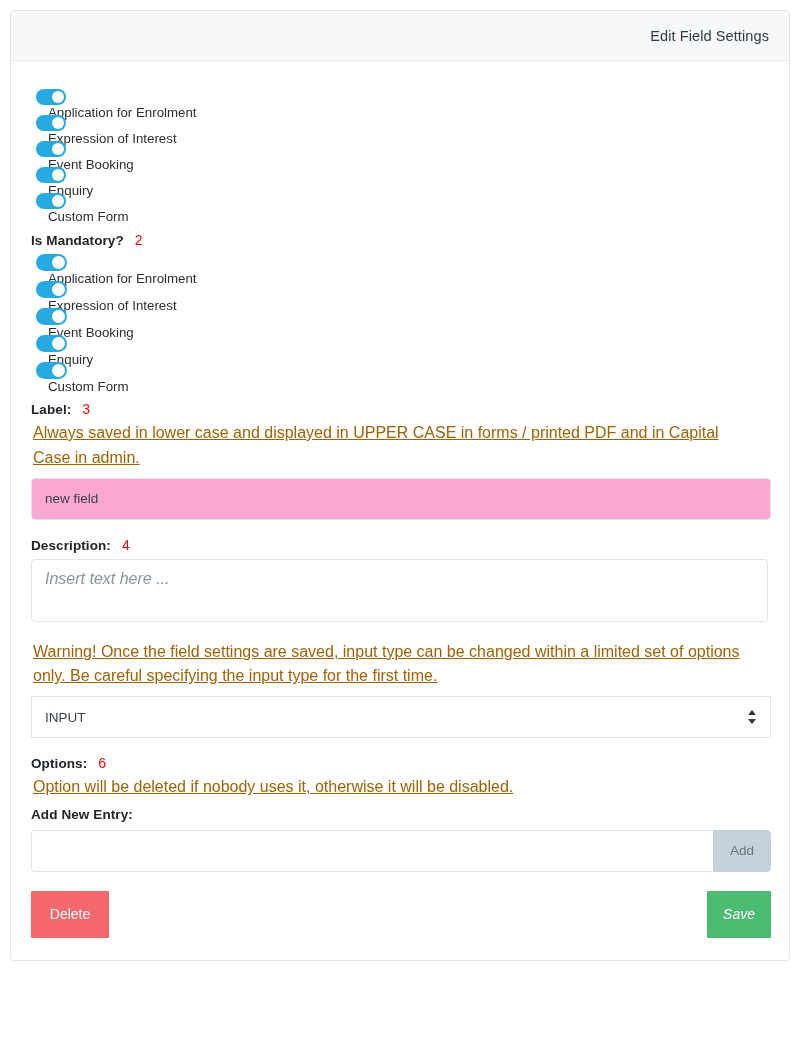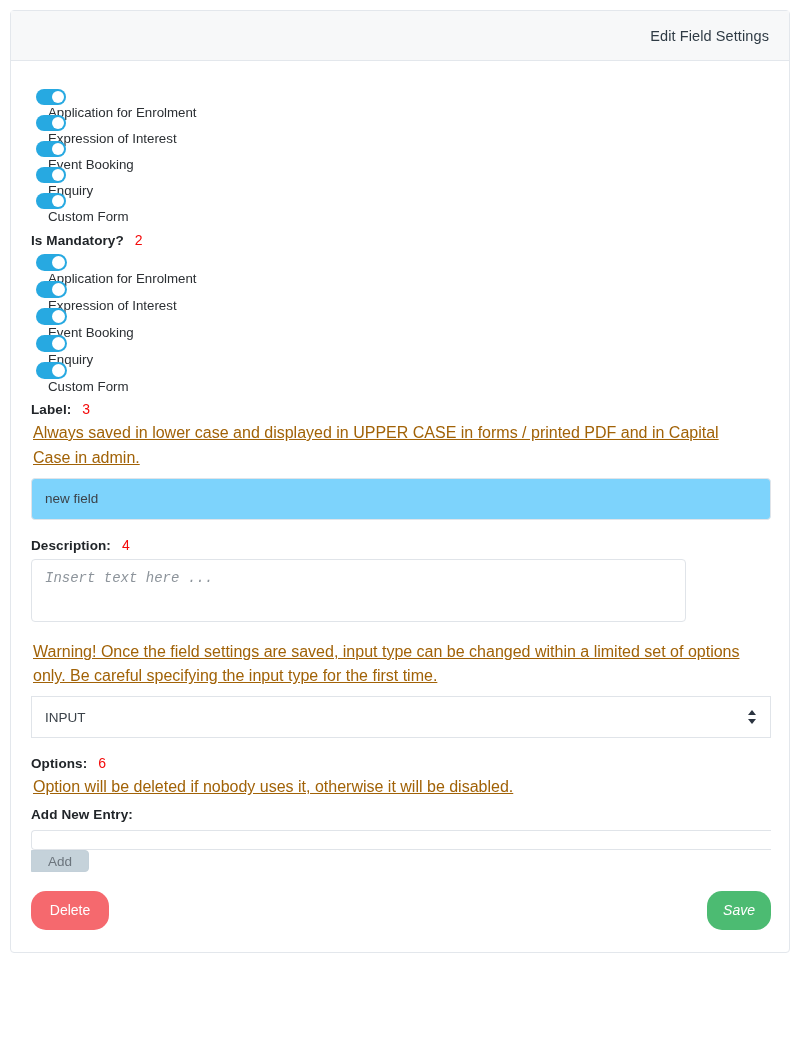--- a/index.html
+++ b/index.html
@@ -133,38 +133,38 @@
     white-space: nowrap;
   }
 
   
   .text-input {
     display: block;
     width: 740px;
     height: 42px;
     border: 1px solid #e0e4e9;
     border-radius: 4px;
-    background: #7dd3fc;
+    background: #f9a8d4;
     font-family: "Liberation Sans", sans-serif;
     font-size: 13.5px;
     color: #3b4249;
     padding: 0 13px;
     outline: none;
   }
   .text-input::placeholder { color: #9aa1a8; }
 
   .textarea {
     display: block;
-    width: 655px;
+    width: 737px;
     height: 63px;
     border: 1px solid #e0e4e9;
     border-radius: 4px;
     background: #ffffff;
-    font-family: Liberation Mono, monospace;
-    font-size: 14px;
+    font-family: Liberation Sans, sans-serif;
+    font-size: 16px;
     color: #3b4249;
     padding: 10px 13px;
     outline: none;
     resize: none;
   }
   .textarea::placeholder {
     color: #8d949b;
     font-style: italic;
   }
 
@@ -195,21 +195,20 @@
     height: 16px;
     pointer-events: none;
   }
 
   
   .entry-row {
     display: flex;
     width: 740px;
     height: 42px;
     margin-top: 8px;
-    flex-direction: column;
   }
   .entry-input {
     flex: 1 1 auto;
     height: 42px;
     border: 1px solid #e0e4e9;
     border-right: none;
     border-radius: 4px 0 0 4px;
     background: #ffffff;
     font-family: "Liberation Sans", sans-serif;
     font-size: 13.5px;
@@ -236,27 +235,27 @@
   
   .footer-row {
     display: flex;
     justify-content: space-between;
     align-items: center;
     width: 740px;
     margin-top: 19px;
   }
   .btn {
     border: none;
-    border-radius: 15px;
+    border-radius: 1px;
     font-family: "Liberation Sans", sans-serif;
     font-size: 14px;
     color: #ffffff;
     cursor: pointer;
     padding: 4px 16px;
-    height: 39px;
+    height: 47px;
     display: inline-flex;
     align-items: center;
     justify-content: center;
   }
   .btn-delete { background: #f5696e; min-width: 78px; }
   .btn-save { background: #4cbb72; min-width: 62px; font-style: italic; }
 
   .label-block { margin-top: 18px; }
   .label-block.first { margin-top: 0; }
 </style>

